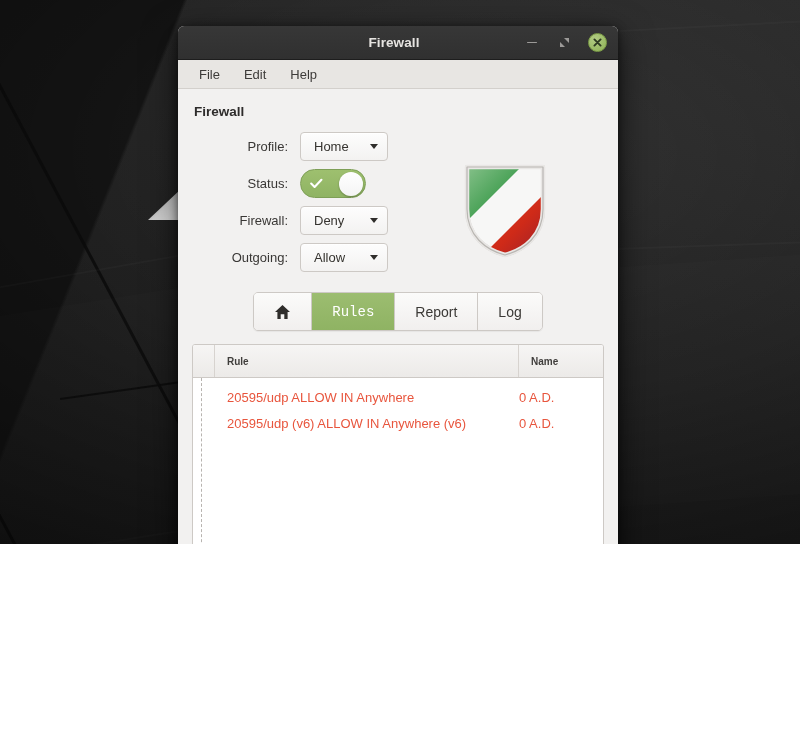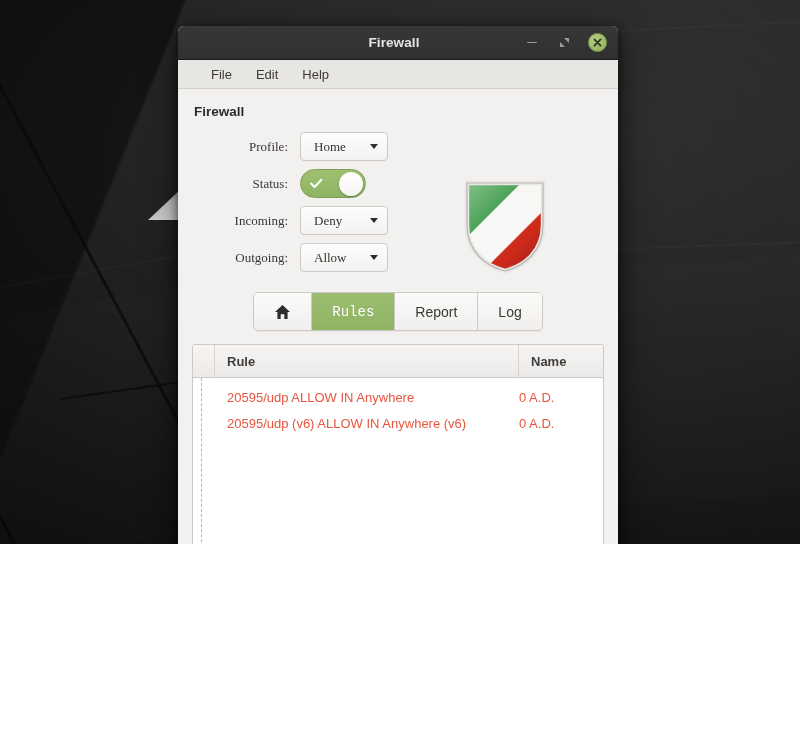--- a/index.html
+++ b/index.html
@@ -94,41 +94,41 @@
     border: 1px solid #7fa049;
   }
   .wbtn.close svg { display: block; }
 
   
   #menubar {
     height: 29px; flex: 0 0 29px;
     background: #e8e6e3;
     border-bottom: 1px solid #d3d0cc;
     display: flex; align-items: center;
-    padding-left: 24px; gap: 6px;
+    padding-left: 12px; gap: 6px;
   }
   .menu-item {
     font-size: 13px; color: #3d3b39;
     padding: 3px 9px; border-radius: 3px; cursor: default;
   }
 
   
   #body {
     flex: 1; background: #f2f1f0;
     padding: 14px 14px 0 14px;
     display: flex; flex-direction: column;
     min-height: 0;
   }
   #section-title {
     font-size: 13.5px; font-weight: bold; color: #2e2c2b;
     margin: 1px 0 9px 2px;
   }
 
   
-  #settings-row { display: flex; align-items: flex-end; font-family: Liberation Serif, serif; }
+  #settings-row { display: flex; align-items: center; }
   #settings { width: 214px; }
   .frow { display: flex; align-items: center; height: 37px; }
   .flabel {
     width: 108px; text-align: right; padding-right: 12px;
     font-size: 13px; color: #393735;
   }
   .combo {
     min-width: 88px; height: 29px;
     background: linear-gradient(180deg, #fdfdfd 0%, #f3f2f1 100%);
     border: 1px solid #cdc9c5;
@@ -194,21 +194,21 @@
     display: flex; flex-direction: column;
     overflow: hidden;
   }
   #thead {
     display: flex; height: 33px; flex: 0 0 33px;
     background: linear-gradient(180deg, #f6f5f4 0%, #eceae8 100%);
     border-bottom: 1px solid #cdc9c5;
   }
   .th {
     display: flex; align-items: center;
-    font-size: 13px; font-weight: bold; color: #403e3c;
+    font-size: 10px; font-weight: bold; color: #403e3c;
     border-right: 1px solid #d7d3cf;
     padding-left: 12px;
     cursor: default;
     text-align: center;
   }
   .th.c0 { width: 22px; padding-left: 0; }
   .th.c1 { flex: 1; }
   .th.c2 { width: 84px; border-right: none; }
   #tbody { flex: 1; position: relative; background: #fff; overflow: hidden; }
   .focus-dash {
@@ -305,21 +305,21 @@
             <div class="flabel">Status:</div>
             <div class="toggle">
               <svg class="chk" width="13" height="11" viewBox="0 0 13 11">
                 <path d="M1.2 5.6 L4.6 9 L11.4 1.8" stroke="#ffffff" stroke-width="2.1" fill="none" stroke-linecap="round" stroke-linejoin="round"></path>
               </svg>
               <span class="knob"></span>
             </div>
           </div>
 
           <div class="frow">
-            <div class="flabel">Incoming:</div>
+            <div class="flabel">Firewall:</div>
             <div class="combo">
               <span>Deny</span>
               <span class="caret"></span>
             </div>
           </div>
 
           <div class="frow">
             <div class="flabel">Outgoing:</div>
             <div class="combo">
               <span>Allow</span>

